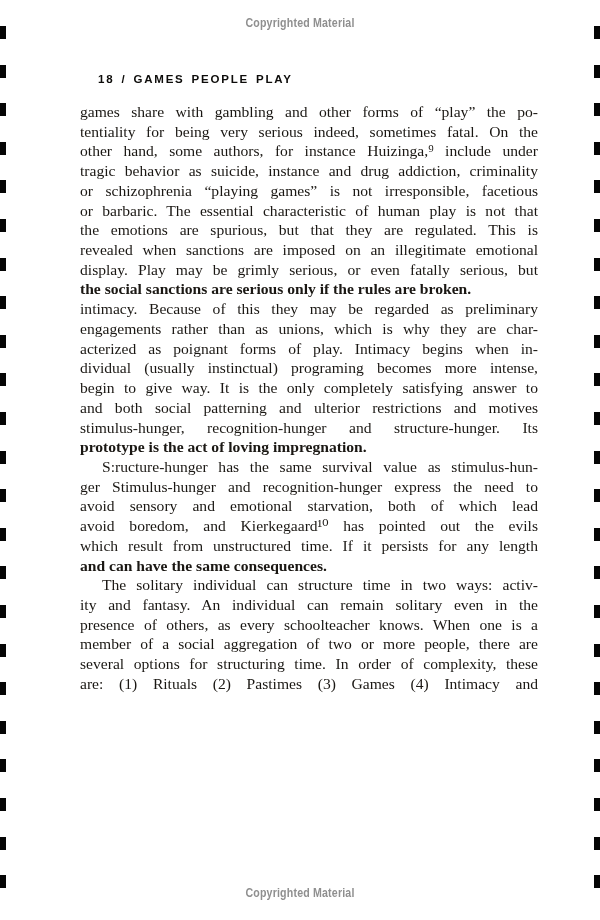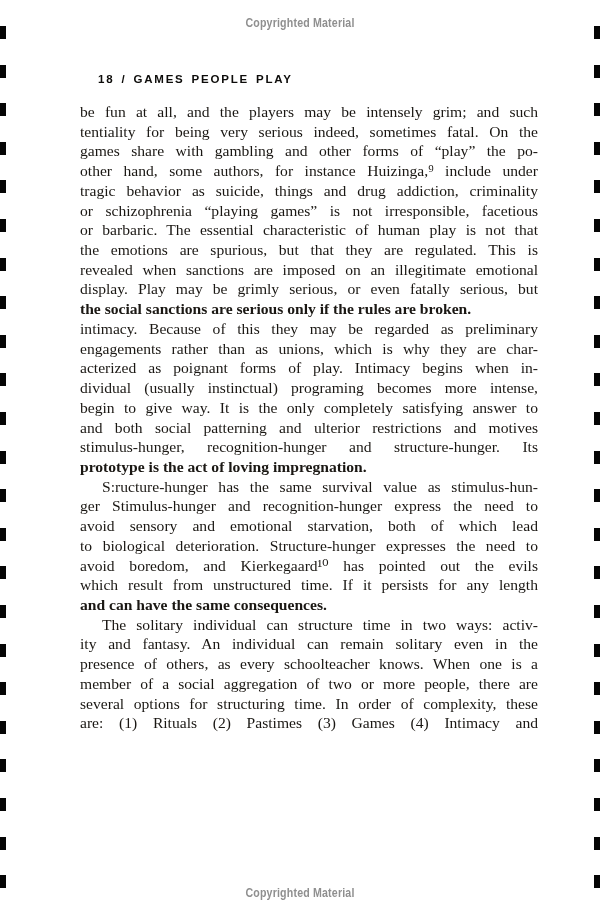--- a/index.html
+++ b/index.html
@@ -66,43 +66,41 @@
 </head>
 <body>
 
 <div class="page">
 
   <div class="copyright top">Copyrighted Material</div>
 
   <div class="running-header"><span>18</span><span> / </span><span>GAMES PEOPLE PLAY</span></div>
 
   <div class="text-block" id="body-text">
-      <div class="tline">be fun at all, and the players may be intensely grim; and such</div>
+      <div class="tline">games share with gambling and other forms of “play” the po-</div>
       <div class="tline">tentiality for being very serious indeed, sometimes fatal. On the</div>
-      <div class="tline">games share with gambling and other forms of “play” the po-</div>
       <div class="tline">other hand, some authors, for instance Huizinga,⁹ include under</div>
-      <div class="tline">tragic behavior as suicide, things and drug addiction, criminality</div>
+      <div class="tline">tragic behavior as suicide, instance and drug addiction, criminality</div>
       <div class="tline">or schizophrenia “playing games” is not irresponsible, facetious</div>
       <div class="tline">or barbaric. The essential characteristic of human play is not that</div>
       <div class="tline">the emotions are spurious, but that they are regulated. This is</div>
       <div class="tline">revealed when sanctions are imposed on an illegitimate emotional</div>
       <div class="tline">display. Play may be grimly serious, or even fatally serious, but</div>
       <div class="tline lastline">the social sanctions are serious only if the rules are broken.</div>
       <div class="tline">intimacy. Because of this they may be regarded as preliminary</div>
       <div class="tline">engagements rather than as unions, which is why they are char-</div>
       <div class="tline">acterized as poignant forms of play. Intimacy begins when in-</div>
       <div class="tline">dividual (usually instinctual) programing becomes more intense,</div>
       <div class="tline">begin to give way. It is the only completely satisfying answer to</div>
       <div class="tline">and both social patterning and ulterior restrictions and motives</div>
       <div class="tline">stimulus-hunger, recognition-hunger and structure-hunger. Its</div>
       <div class="tline lastline">prototype is the act of loving impregnation.</div>
       <div class="tline indent">S:ructure-hunger has the same survival value as stimulus-hun-</div>
       <div class="tline">ger Stimulus-hunger and recognition-hunger express the need to</div>
       <div class="tline">avoid sensory and emotional starvation, both of which lead</div>
-      <div class="tline">to biological deterioration. Structure-hunger expresses the need to</div>
       <div class="tline">avoid boredom, and Kierkegaard¹⁰ has pointed out the evils</div>
       <div class="tline">which result from unstructured time. If it persists for any length</div>
       <div class="tline lastline">and can have the same consequences.</div>
       <div class="tline indent">The solitary individual can structure time in two ways: activ-</div>
       <div class="tline">ity and fantasy. An individual can remain solitary even in the</div>
       <div class="tline">presence of others, as every schoolteacher knows. When one is a</div>
       <div class="tline">member of a social aggregation of two or more people, there are</div>
       <div class="tline">several options for structuring time. In order of complexity, these</div>
       <div class="tline">are: (1) Rituals (2) Pastimes (3) Games (4) Intimacy and</div>
     </div>

